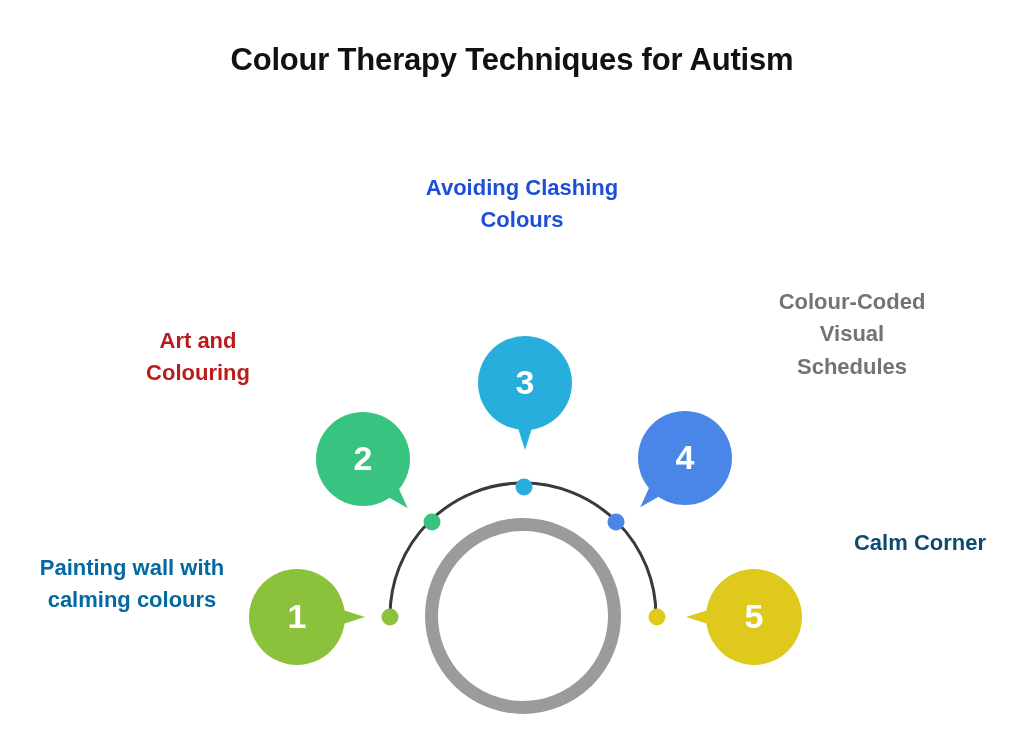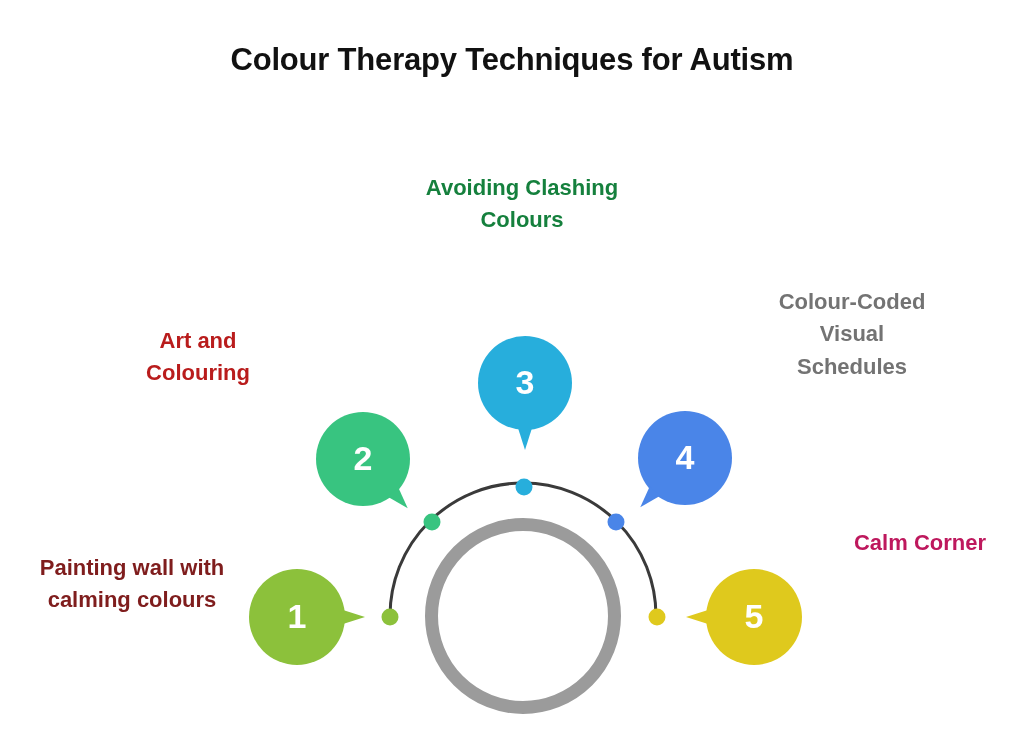--- a/index.html
+++ b/index.html
@@ -95,25 +95,25 @@
       <div class="bubble" style="left: 638px; top: 411px; width: 94px; height: 94px; background: rgb(74, 133, 232);">
         <span class="num">4</span>
         <div class="tail" style="left: 16.8891px; top: 80.4415px; border-top: 7.5px solid transparent; border-bottom: 7.5px solid transparent; border-left: 22px solid rgb(74, 133, 232); transform: translate(0px, -50%) rotate(132deg); transform-origin: 0px 50%;"></div>
       </div>
       <div class="bubble" style="left: 706px; top: 569px; width: 96px; height: 96px; background: rgb(223, 201, 29);">
         <span class="num">5</span>
         <div class="tail" style="left: 2px; top: 48px; border-top: 7.5px solid transparent; border-bottom: 7.5px solid transparent; border-left: 22px solid rgb(223, 201, 29); transform: translate(0px, -50%) rotate(180deg); transform-origin: 0px 50%;"></div>
       </div>
     </div>
   <div id="labels">
-      <div class="label" style="left: 8px; top: 552px; width: 248px; color: #7f1d1d;">Painting wall with
+      <div class="label" style="left: 8px; top: 552px; width: 248px; color: #0369a1;">Painting wall with
 calming colours</div>
       <div class="label" style="left: 110px; top: 325px; width: 176px; color: #b91c1c;">Art and
 Colouring</div>
-      <div class="label" style="left: 390px; top: 172px; width: 264px; color: #15803d;">Avoiding Clashing
+      <div class="label" style="left: 390px; top: 172px; width: 264px; color: #1d4ed8;">Avoiding Clashing
 Colours</div>
       <div class="label" style="left: 752px; top: 286px; width: 200px; color: #737373;">Colour-Coded
 Visual
 Schedules</div>
-      <div class="label" style="left: 822px; top: 527px; width: 196px; color: #be185d;">Calm Corner</div>
+      <div class="label" style="left: 822px; top: 527px; width: 196px; color: #0c4a6e;">Calm Corner</div>
     </div>
 
 </div>
 
 </body></html>

